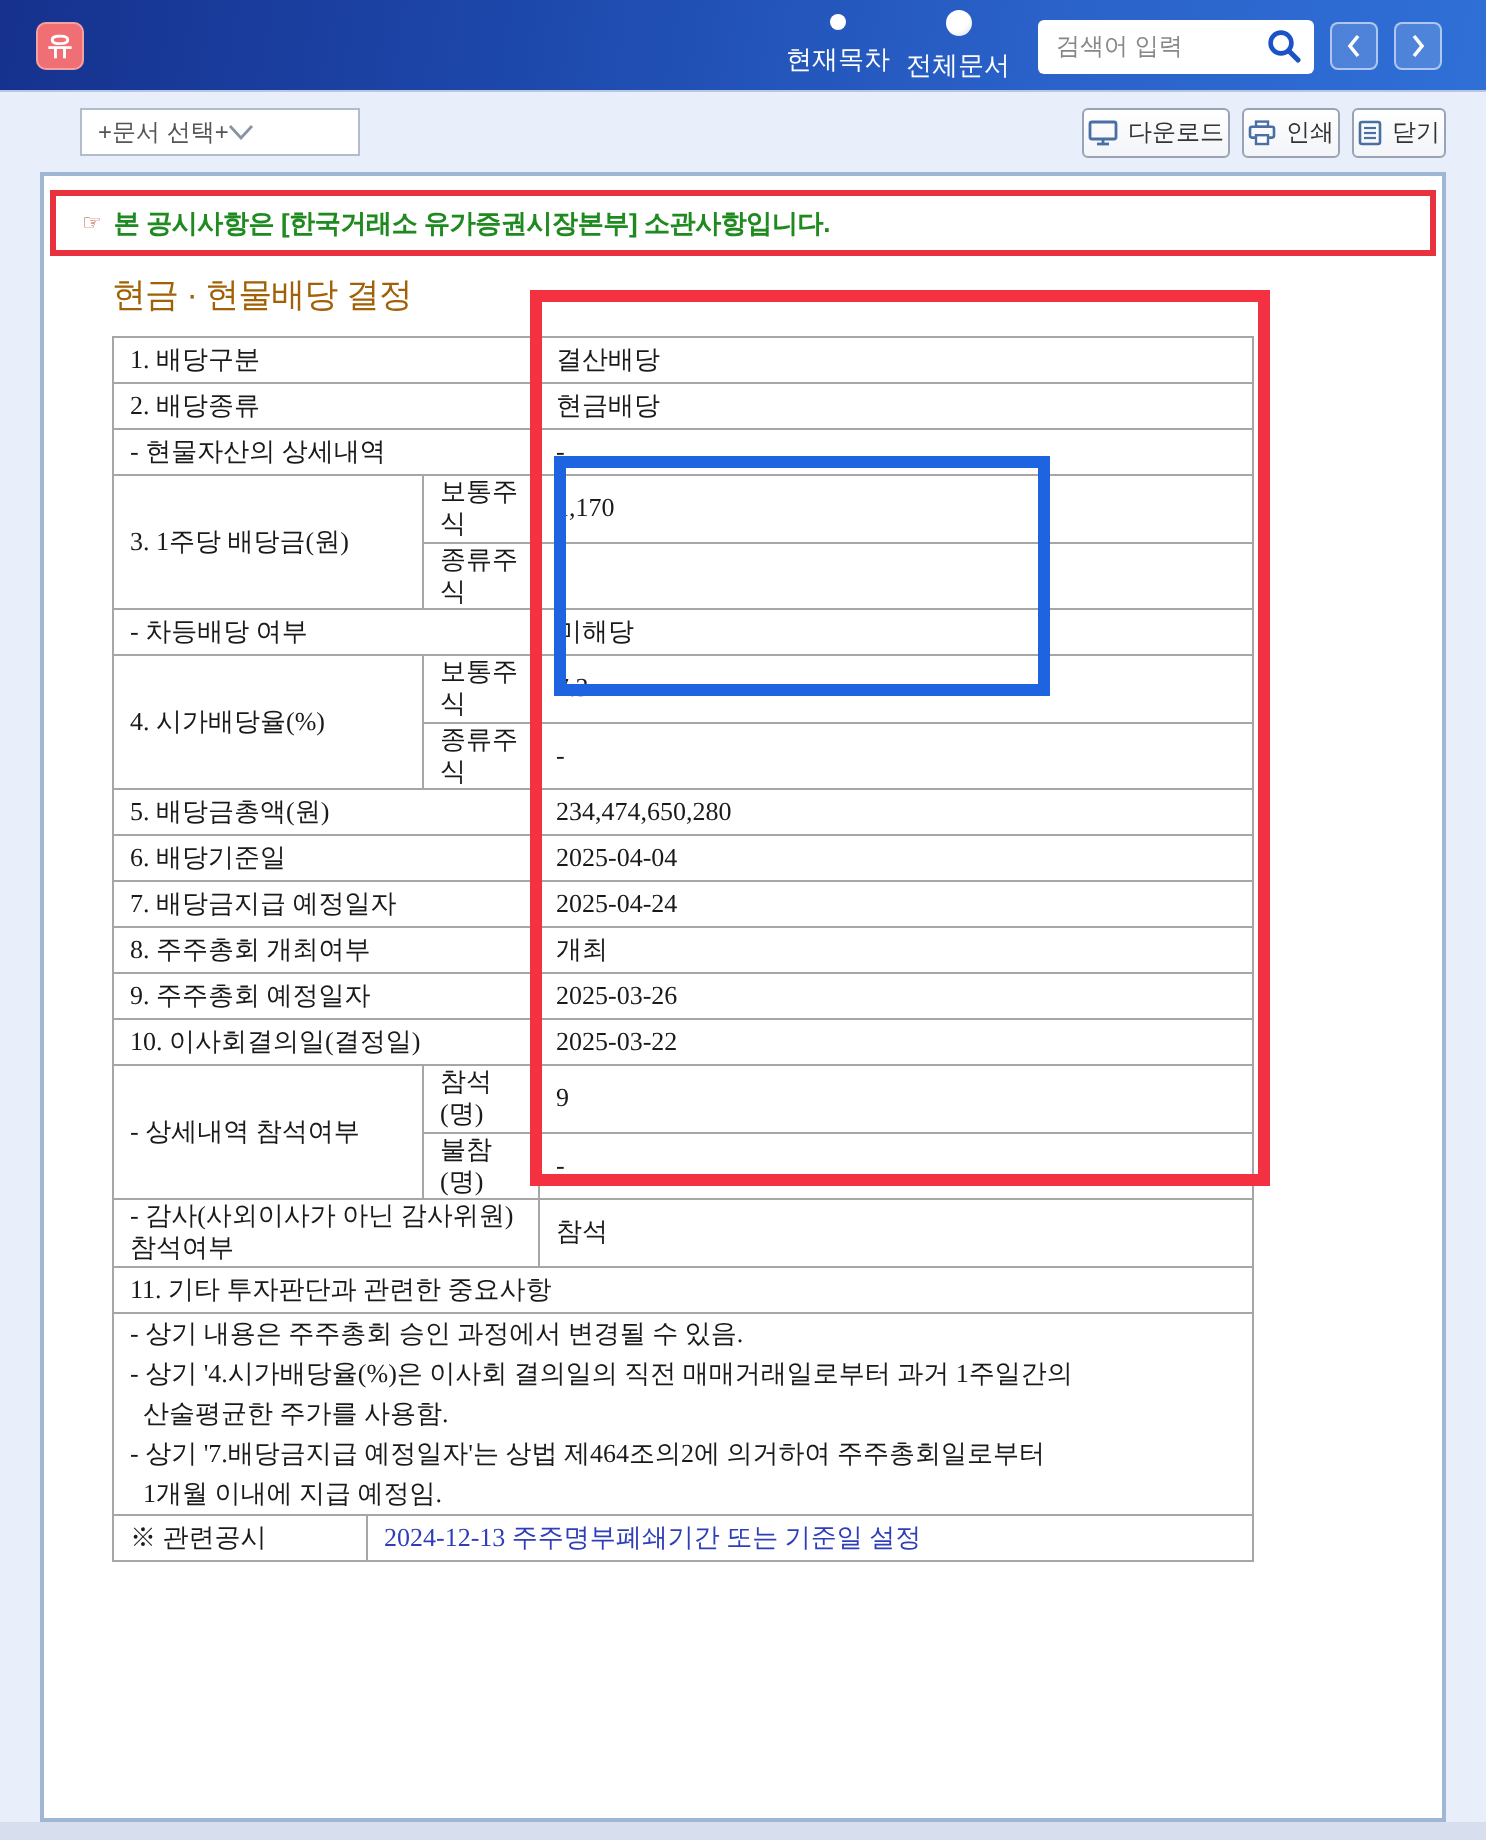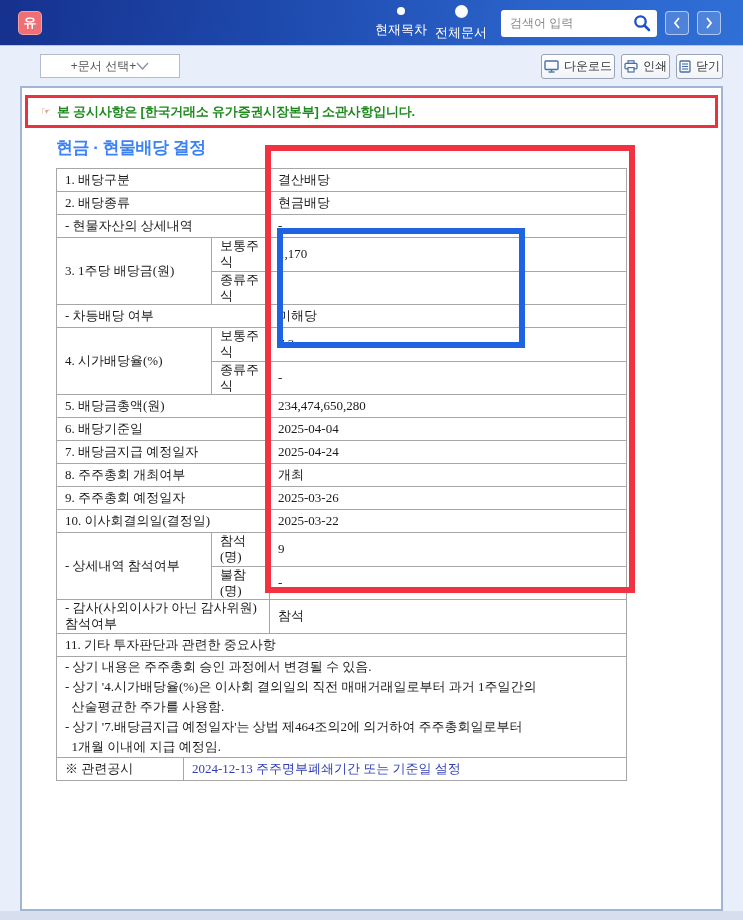--- a/index.html
+++ b/index.html
@@ -30,41 +30,41 @@
     position:absolute; right:22px; top:0; height:46px;
     display:flex; align-items:center; gap:8px;
   }
   .radio-opt { display:flex; align-items:center; gap:6px; color:#fff; font-size:13px; cursor:pointer;flex-direction:column; }
   .radio-dot-sel { width:8px; height:8px; border-radius:50%; background:#ffffff; }
   .radio-dot-unsel {
     width:13px; height:13px; border-radius:50%;
     background:radial-gradient(circle at 35% 30%, #ffffff 55%, #cfd9ee 100%);
   }
   .search-box {
-    width:156px; height:27px; background:#ffffff; border-radius:3px;
+    width:138px; height:27px; background:#ffffff; border-radius:3px;
     display:flex; align-items:center; padding:0 6px 0 9px; margin-left:6px;
   }
   .search-box input {
     border:none; outline:none; flex:1; font-size:12px; color:#333; min-width:0;
     font-family:"Liberation Sans", sans-serif;
   }
   .search-box input::placeholder { color:#888; }
   .nav-btn {
     width:24px; height:24px; border-radius:4px; cursor:pointer;
     background:rgba(255,255,255,.16); border:1px solid rgba(255,255,255,.55);
     display:flex; align-items:center; justify-content:center;
   }
   
   .toolbar {
     position:absolute; left:0; top:46px; width:743px; height:40px;
     display:flex; align-items:center; padding:0 20px;
   }
   .doc-select {
     margin-left:20px; width:140px; height:24px; background:#fff;
-    border:1px solid #b3bccb; display:flex; align-items:center; justify-content:center;
+    border:1px solid #b3bccb; display:flex; align-items:center; justify-content:flex-start;
     padding:0 8px; font-size:12px; color:#555; cursor:pointer;
   }
   .toolbar-buttons { margin-left:auto; display:flex; gap:6px; }
   .tb-btn {
     height:25px; background:linear-gradient(#ffffff,#f2f4f8);
     border:1px solid #9aa3b5; border-radius:3px; cursor:pointer;
     display:flex; align-items:center; gap:5px; padding:0 2px;
     font-size:12px; color:#333; font-family:"Liberation Sans", sans-serif;
   }
   
@@ -74,21 +74,21 @@
   }
   .notice-box {
     position:absolute; left:3px; top:7px; width:693px; height:33px;
     border:3px solid #e8323e; display:flex; align-items:center; padding-left:13px; gap:6px;
     background:#fff;
   }
   .notice-pointer { color:#b34a33; font-size:11px; }
   .notice-text { color:#1f8a1f; font-size:13px; font-weight:bold; letter-spacing:-0.2px; }
   .doc-title {
     position:absolute; left:34px; top:48px;
-    font-size:17px; font-weight:bold; color:#3b82f6; letter-spacing:-0.5px;
+    font-size:17px; font-weight:normal; color:#a16207; letter-spacing:-0.5px;
   }
   
   .tbl {
     position:absolute; left:34px; border-collapse:collapse; table-layout:fixed;
     font-family:"Liberation Serif", serif; font-size:13px; color:#1a1a1a;
   }
   .tbl td { border:1px solid #a6a6a6; padding:0 8px; height:23px; line-height:1.25; }
   .tbl tr.tall td { height:28px; }
   .main-tbl { top:80px; width:570px; }
   .td-label { }

